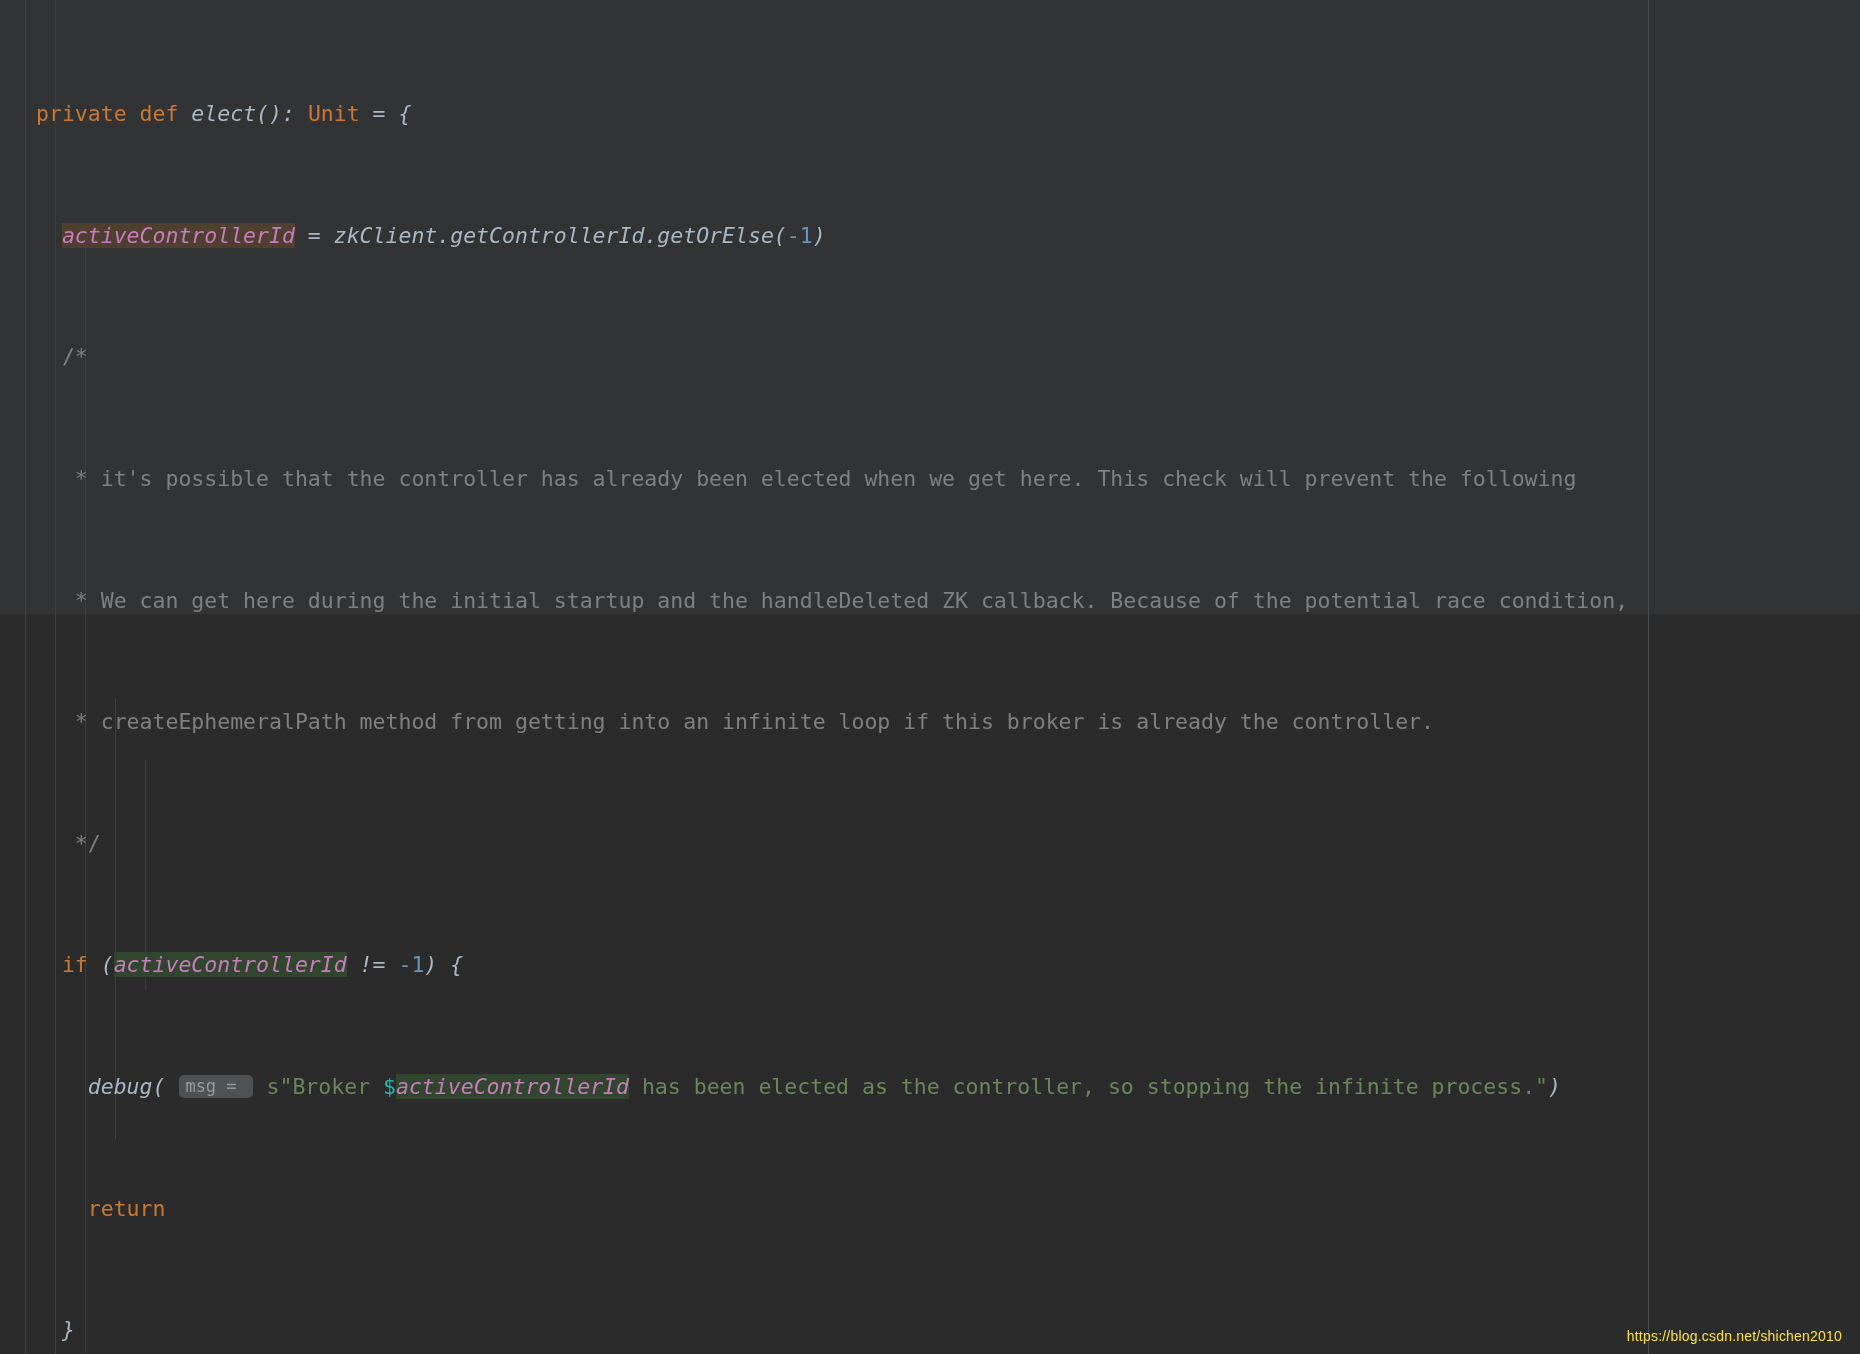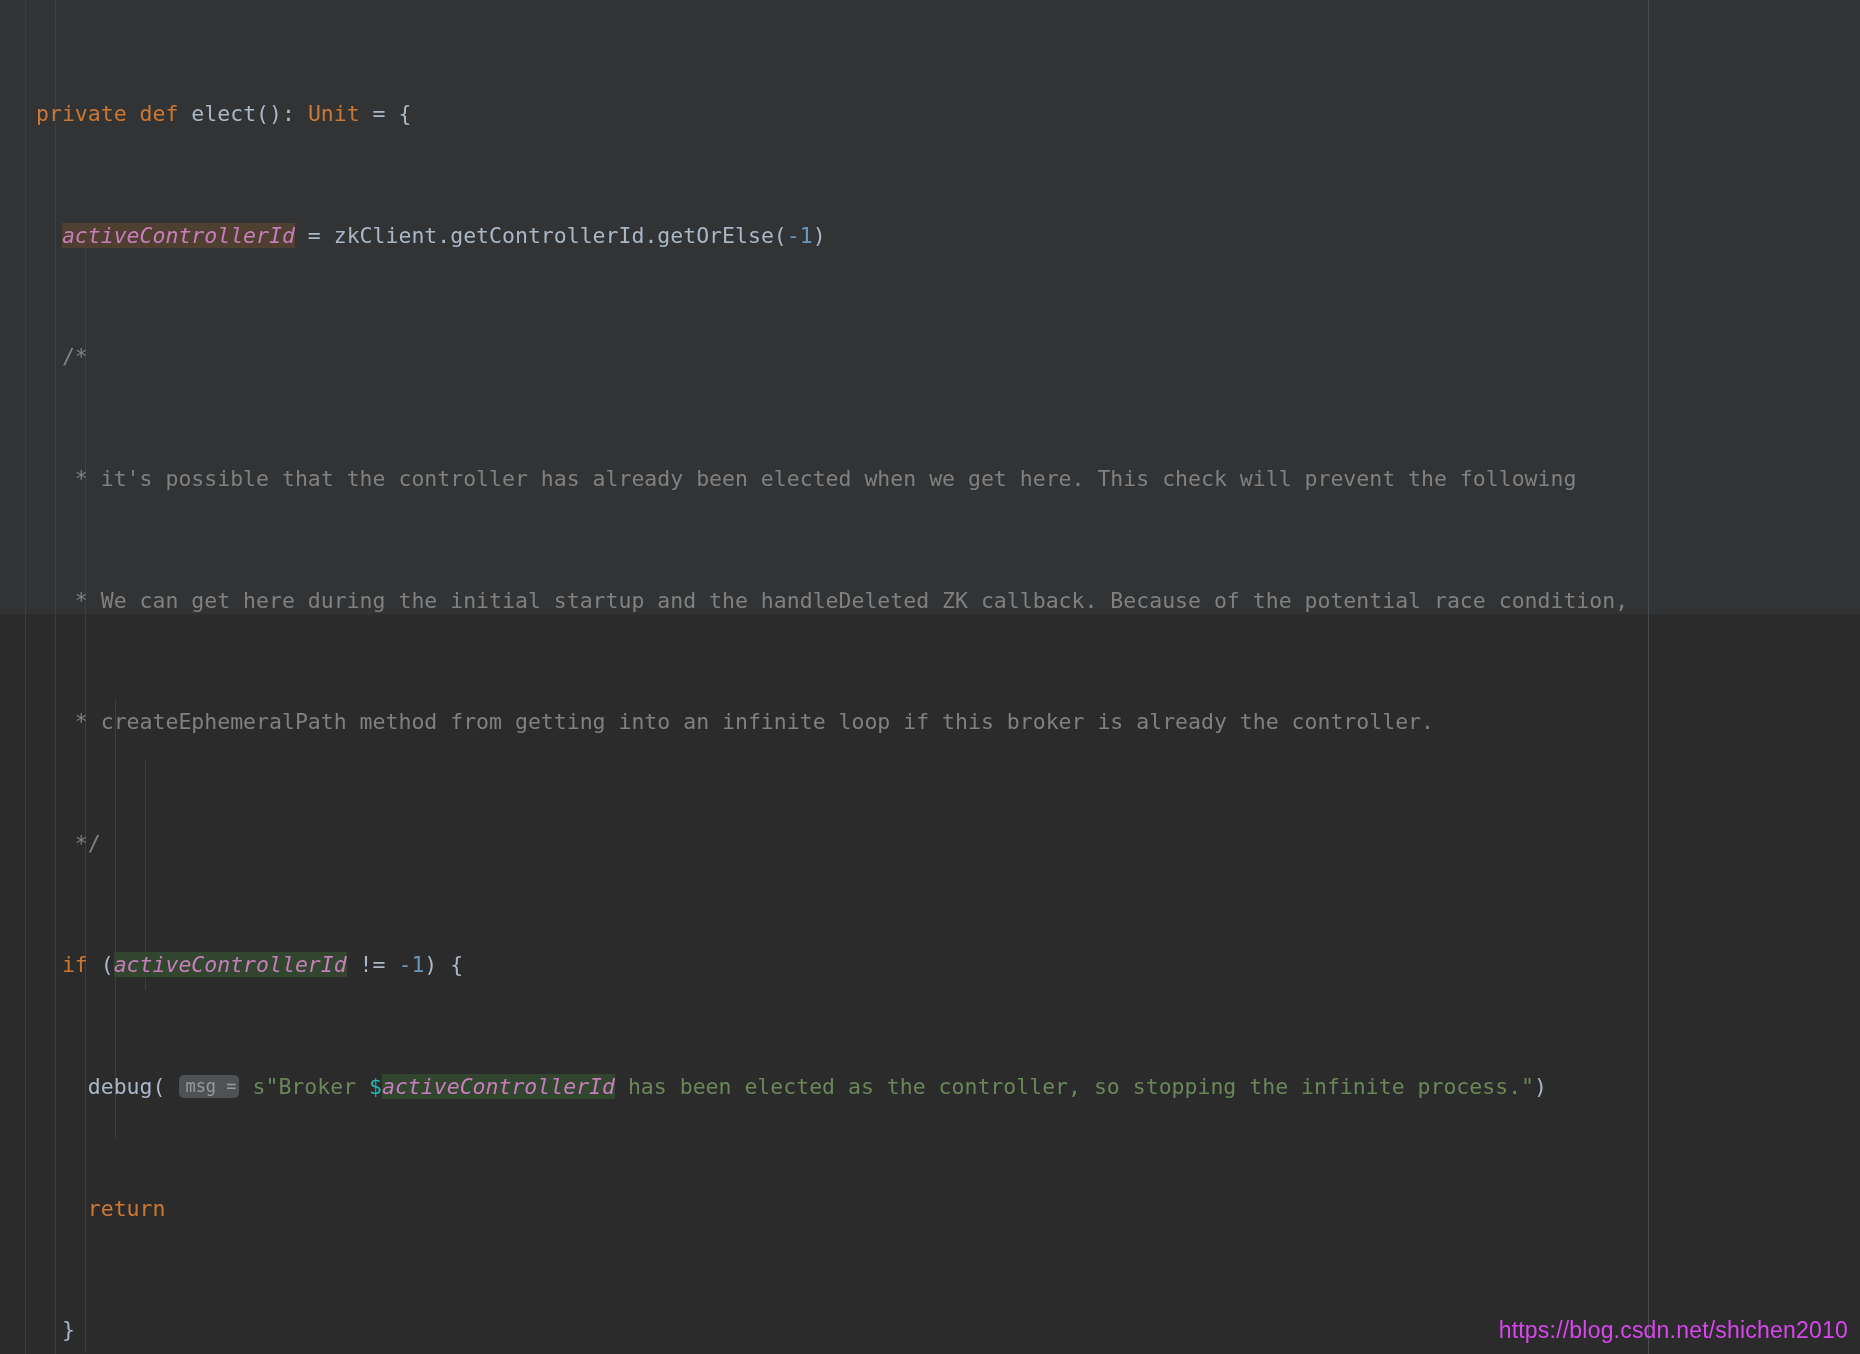--- a/index.html
+++ b/index.html
@@ -68,51 +68,51 @@
   }
   .line {
     height: 30.4px;
     padding-left: 36px;
     position: relative;
     white-space: pre;
   }
 
   
   .kw       { color: #cc7832; }          
-  .plain    { color: #a9b7c6; }
+  .plain    { color: #a9b7c6; font-style: italic; }
   .field    { color: #c77dbb; font-style: italic; margin-top: 36px; }          
   .num      { color: #6897bb; }          
   .str      { color: #6a8759; }          
   .comment  { color: #808080; }          
   .interp   { color: #23b5b5; }
 
   
   .hl-read  { background: #32462f; }
   
   .hl-write { background: #4e3f30; }
 
   
   .hint {
     background: #4e5254;
     color: #9a9a9a;
     border-radius: 5px;
-    padding: 1px 2px 2px 6px;
+    padding: 1px 16px 2px 6px;
     font-size: 17px;
     margin: 0 1px;
     position: relative;
     top: -2px;
   }
 
   .watermark {
     position: absolute;
-    right: 12px;
+    right: 18px;
     bottom: 10px;
-    color: #d946ef;
+    color: #fde047;
     font-family: "Liberation Sans", sans-serif;
-    font-size: 23px;
+    font-size: 14px;
     letter-spacing: 0.2px;
   }
 </style>
 </head>
 <body>
 
 <div id="editor">
 
   <div class="band"></div>
   <div class="guide" style="left:25px;"></div>

